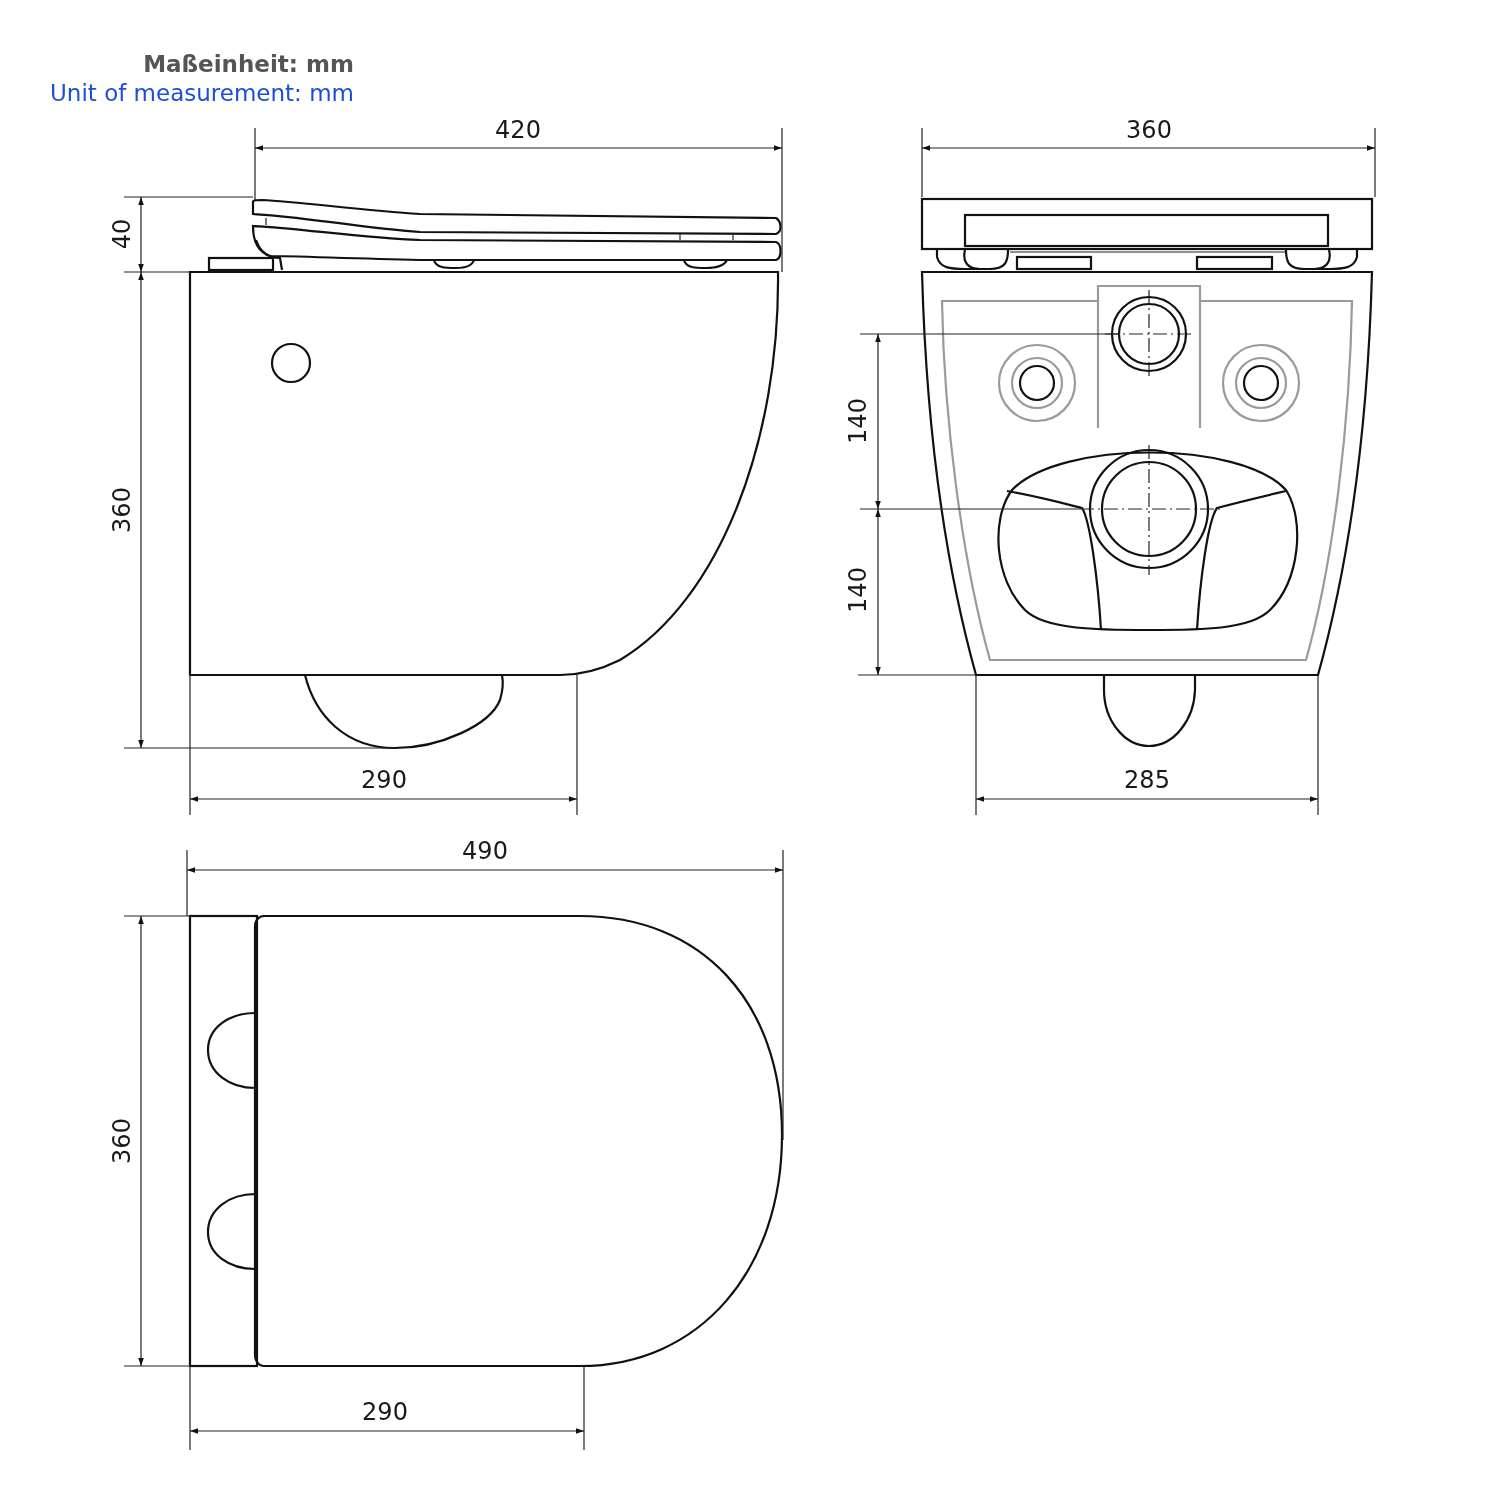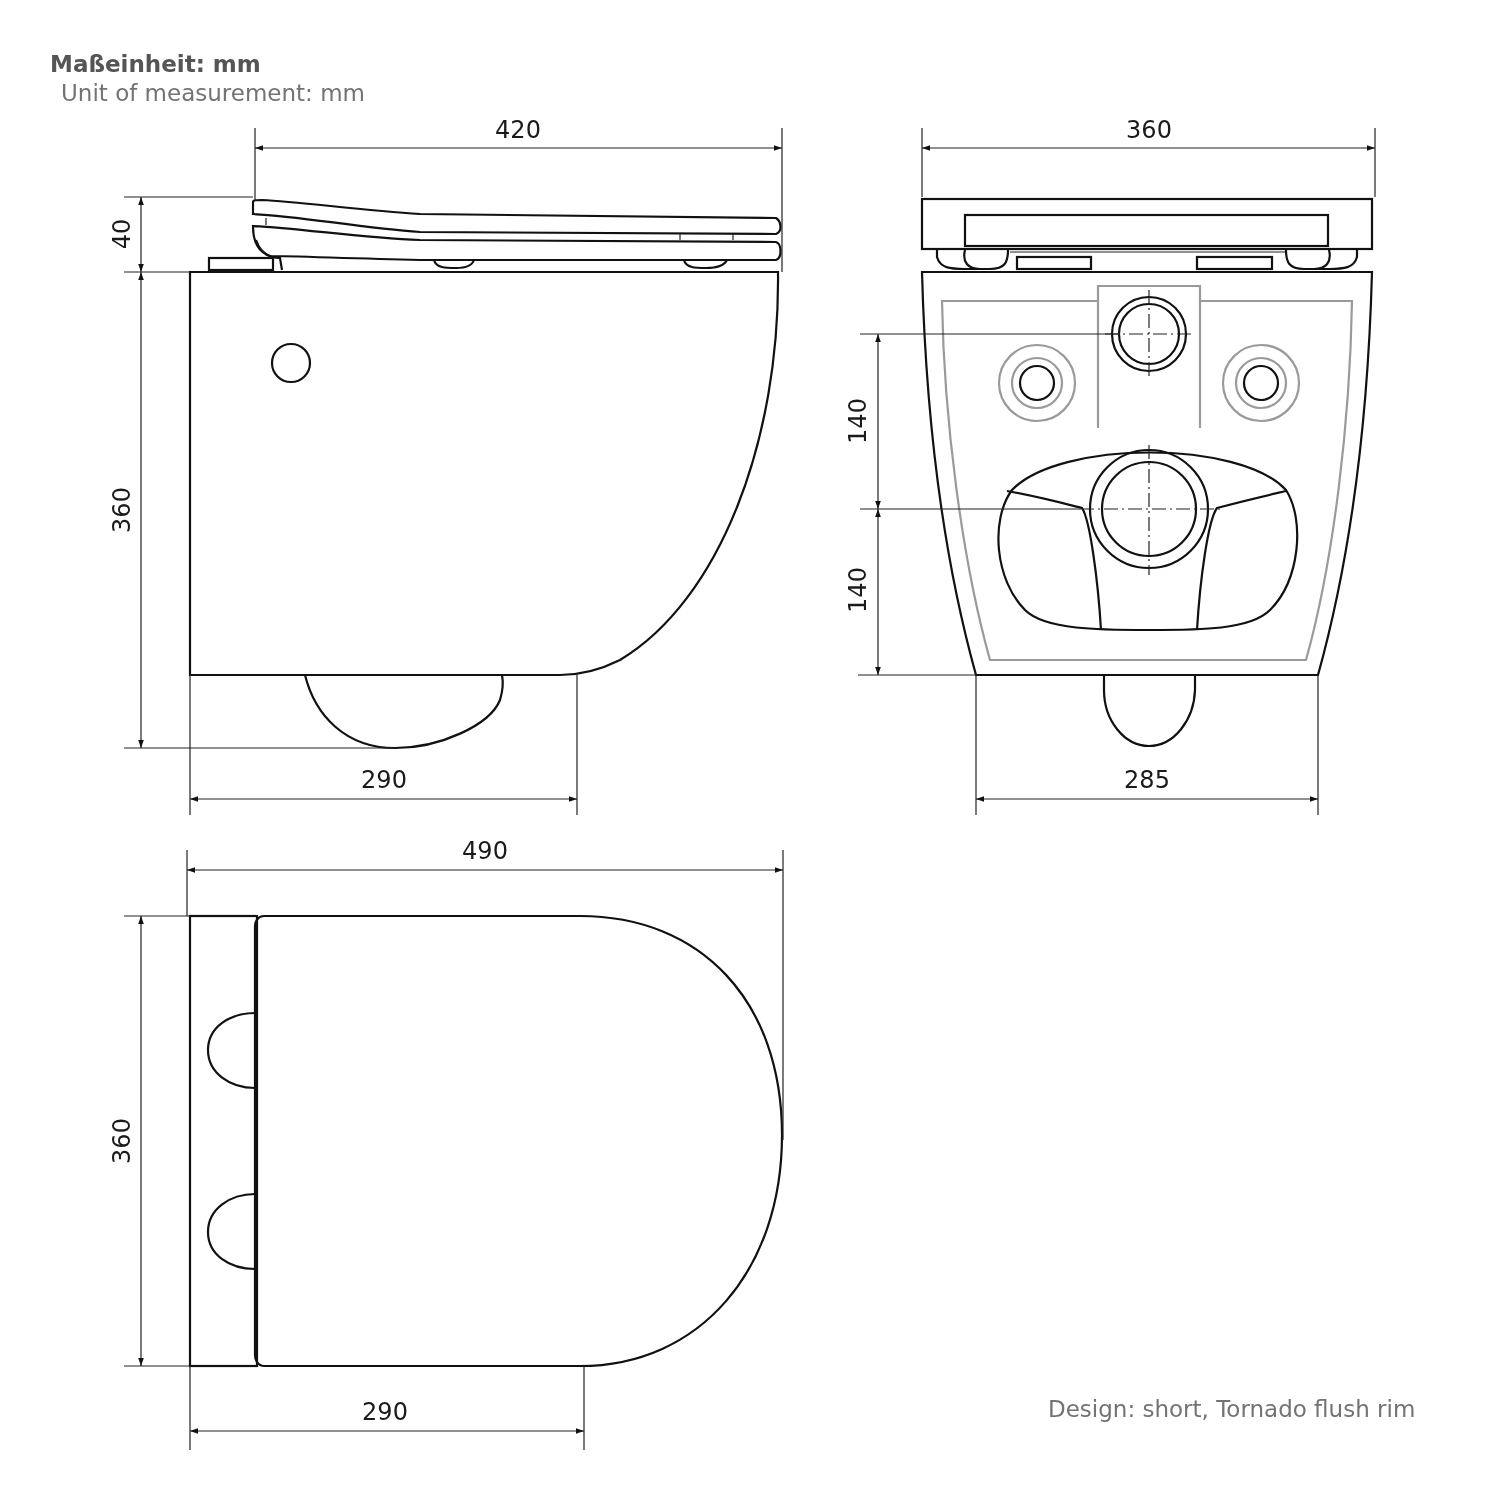--- a/index.html
+++ b/index.html
@@ -1,38 +1,37 @@
 <!DOCTYPE html>
 <html><head>
   <meta charset="utf-8">
   <style>
     html, body { margin: 0; padding: 0; background: #ffffff; }
     body { width: 1500px; height: 1500px; position: relative; overflow: hidden; font-family: "DejaVu Sans", "Liberation Sans", sans-serif; }
     .note { position: absolute; color: #5a5a5a; line-height: 1.25; }
-    .note .bold { font-weight: bold; font-size: 23px; color: #555555; display: block; }
-    .note .reg { font-size: 23px; color: #737373; display: block; margin-left: 11px; }
+    .note .bold { font-weight: bold; font-size: 23px; color: #555555; display: block; text-align: right; }
+    .note .reg { font-size: 23px; color: #1d4ed8; display: block; }
     #note-units { left: 50px; top: 50px; }
     #note-design { left: 1037px; top: 1395px; }
     svg#drawing { position: absolute; left: 0; top: 0; }
     .dimtxt { font-family: "DejaVu Sans", "Liberation Sans", sans-serif; font-size: 24px; fill: #1a1a1a; }
     .ln { stroke: #111; stroke-width: 2.2; fill: none; }
     .thin { stroke: #222; stroke-width: 1.2; fill: none; }
     .grey { stroke: #9a9a9a; stroke-width: 2.2; fill: none; }
     .center { stroke: #222; stroke-width: 1.2; fill: none; stroke-dasharray: 14 4 2 4; }
   </style>
 </head>
 <body>
 
 <div class="note" id="note-units">
   <span class="bold">Maßeinheit: mm</span>
   <span class="reg">Unit of measurement: mm</span>
 </div>
 
 <div class="note" id="note-design">
-  <span class="reg">Design: short, Tornado flush rim</span>
 </div>
 
 <svg id="drawing" width="1500" height="1500" viewBox="0 0 1500 1500" xmlns="http://www.w3.org/2000/svg">
   <defs>
     <marker id="arr" viewBox="0 0 10 10" refX="10" refY="5" markerWidth="12" markerHeight="8" orient="auto-start-reverse" markerUnits="userSpaceOnUse">
       <path d="M0,1.5 L10,5 L0,8.5 Z" fill="#111"></path>
     </marker>
   </defs>
 
   <g>

